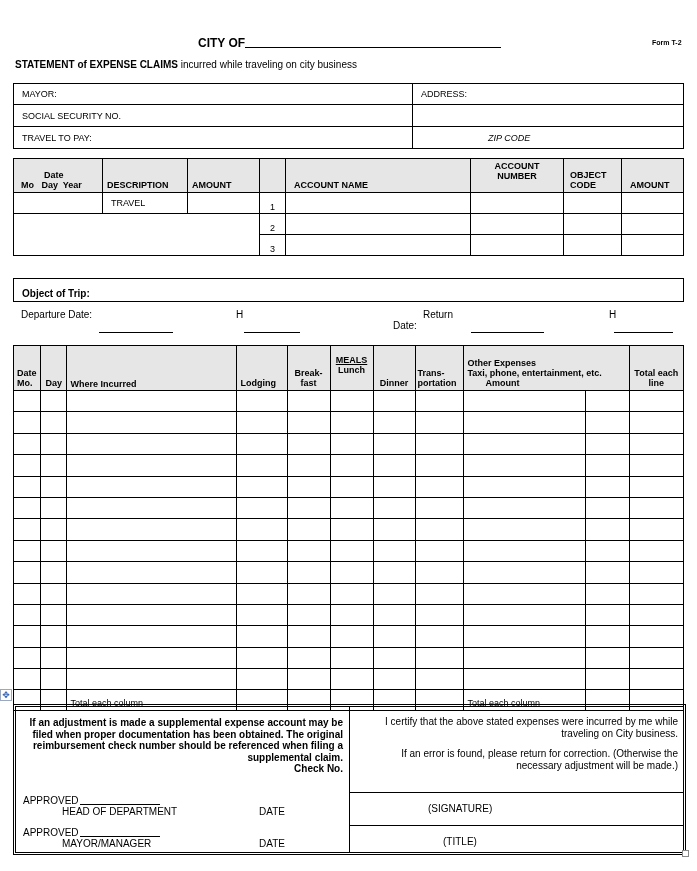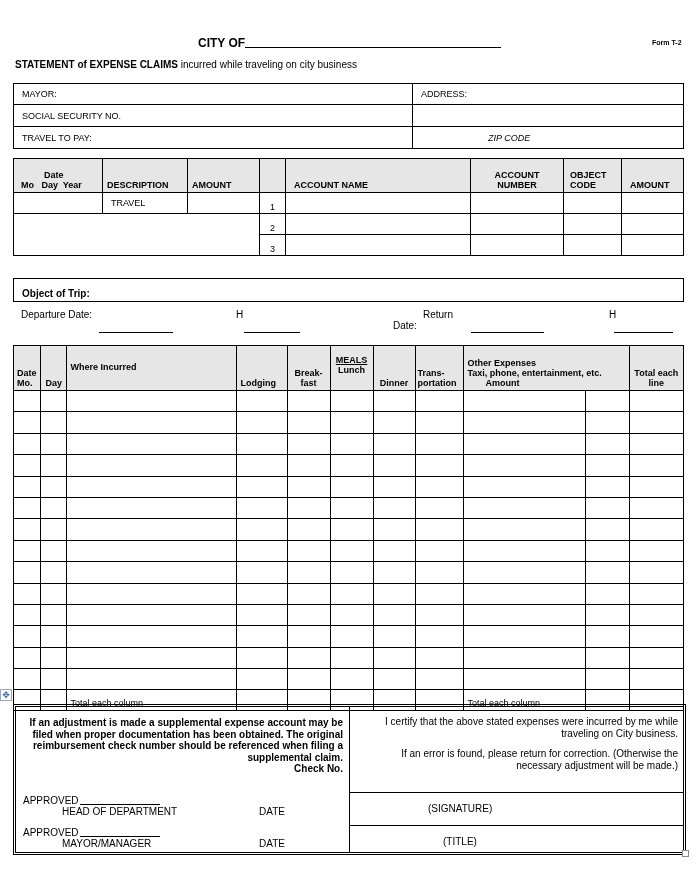--- a/index.html
+++ b/index.html
@@ -47,21 +47,21 @@
   <tbody>
       <tr class="hdr" style="height:34px;">
     <td style="width:80px;padding-bottom:2px;">
       <div style="padding-left:26px;">Date</div>
       <div style="white-space:pre;padding-left:3px;">Mo   Day  Year</div>
     </td>
     <td style="width:76px;padding-bottom:2px;">DESCRIPTION</td>
     <td style="width:63px;padding-bottom:2px;">AMOUNT</td>
     <td style="width:17px;"></td>
     <td style="width:172px;padding-bottom:2px;padding-left:8px;">ACCOUNT NAME</td>
-    <td style="width:84px;padding-bottom:2px;text-align:center;margin-top:45px;">
+    <td style="width:84px;padding-bottom:11px;text-align:center;margin-top:45px;">
       <div>ACCOUNT</div>
       <div>NUMBER</div>
     </td>
     <td style="width:47px;padding-bottom:2px;padding-left:6px;">
       <div>OBJECT</div>
       <div>CODE</div>
     </td>
     <td style="padding-bottom:2px;padding-left:8px;">AMOUNT</td>
   </tr>
   <tr style="height:21px;">
@@ -107,21 +107,21 @@
 <div class="line" style="left:614px;top:332px;width:59px;height:1px;"></div>
 
 <table id="expense-table" style="left:13px;top:345px;width:671px;">
   <tbody>
       <tr class="hdr" style="height:45px;">
     <td style="width:18px;padding:0 3px 2px 3px;">
       <div>Date</div>
       <div>Mo.</div>
     </td>
     <td style="width:18px;padding:0 2px 2px 5px;">Day</td>
-    <td style="width:161px;padding-bottom:18px;">Where Incurred</td>
+    <td style="width:161px;padding-bottom:1px;">Where Incurred</td>
     <td class="rt" style="width:42px;padding-bottom:2px;">Lodging</td>
     <td class="ctr" style="width:34px;padding-bottom:2px;">
       <div>Break-</div>
       <div>fast</div>
     </td>
     <td class="ctr" style="width:34px;vertical-align:top;padding-top:9px;">
       <div style="text-decoration:underline;">MEALS</div>
       <div>Lunch</div>
     </td>
     <td class="ctr" style="width:33px;padding-bottom:2px;">Dinner</td>

